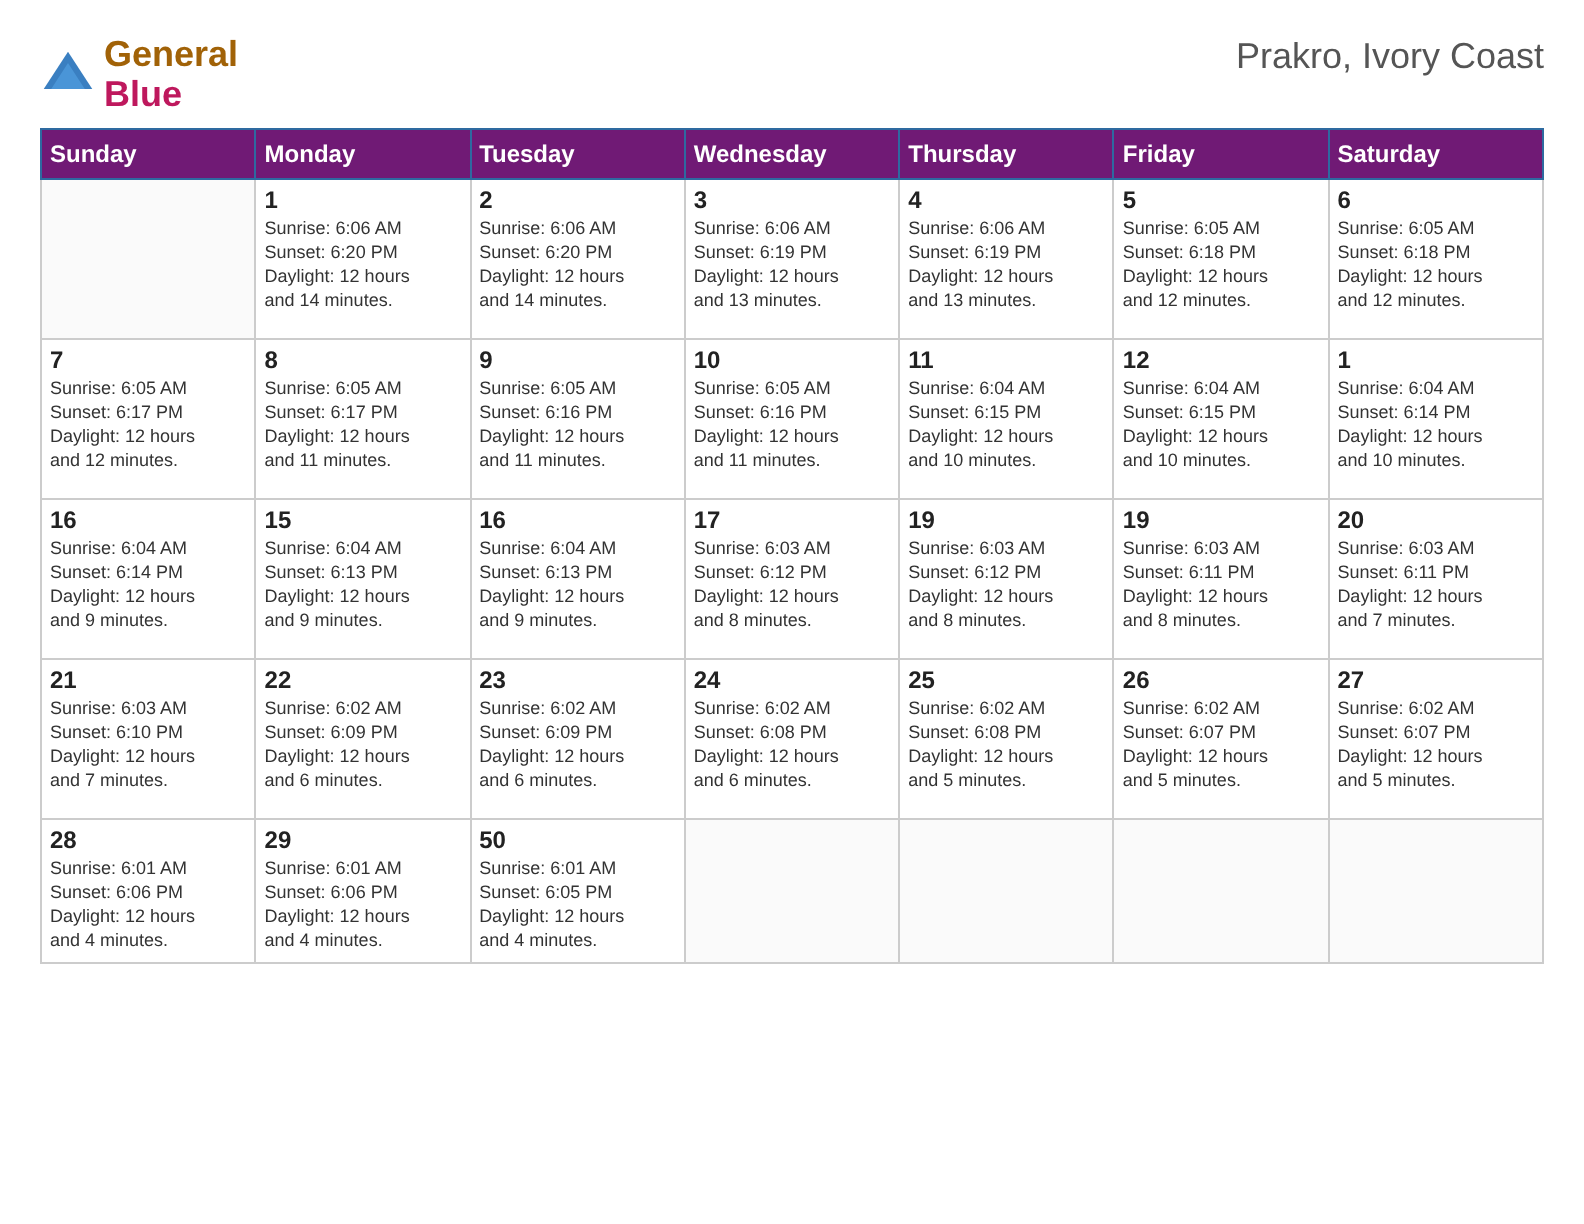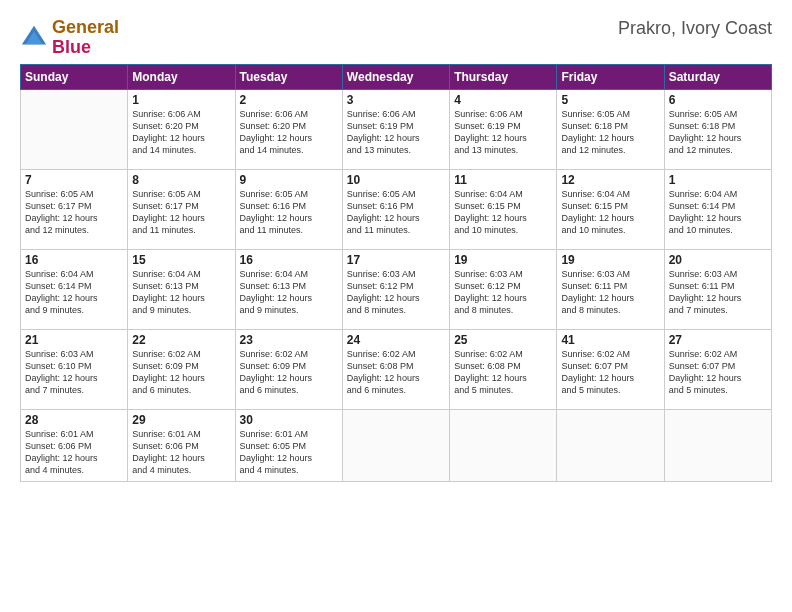--- a/index.html
+++ b/index.html
@@ -230,39 +230,39 @@
           </td>
           <td>
             <span class="day-number">24</span>
             <div class="cell-info">Sunrise: 6:02 AM<br>Sunset: 6:08 PM<br>Daylight: 12 hours<br>and 6 minutes.</div>
           </td>
           <td>
             <span class="day-number">25</span>
             <div class="cell-info">Sunrise: 6:02 AM<br>Sunset: 6:08 PM<br>Daylight: 12 hours<br>and 5 minutes.</div>
           </td>
           <td>
-            <span class="day-number">41</span>
+            <span class="day-number">26</span>
             <div class="cell-info">Sunrise: 6:02 AM<br>Sunset: 6:07 PM<br>Daylight: 12 hours<br>and 5 minutes.</div>
           </td>
           <td>
             <span class="day-number">27</span>
             <div class="cell-info">Sunrise: 6:02 AM<br>Sunset: 6:07 PM<br>Daylight: 12 hours<br>and 5 minutes.</div>
           </td>
         </tr>
         <tr>
           <td>
             <span class="day-number">28</span>
             <div class="cell-info">Sunrise: 6:01 AM<br>Sunset: 6:06 PM<br>Daylight: 12 hours<br>and 4 minutes.</div>
           </td>
           <td>
             <span class="day-number">29</span>
             <div class="cell-info">Sunrise: 6:01 AM<br>Sunset: 6:06 PM<br>Daylight: 12 hours<br>and 4 minutes.</div>
           </td>
           <td>
-            <span class="day-number">30</span>
+            <span class="day-number">50</span>
             <div class="cell-info">Sunrise: 6:01 AM<br>Sunset: 6:05 PM<br>Daylight: 12 hours<br>and 4 minutes.</div>
           </td>
           <td class="empty-cell"></td>
           <td class="empty-cell"></td>
           <td class="empty-cell"></td>
           <td class="empty-cell"></td>
         </tr>
       </tbody>
   </table>
 </div>

